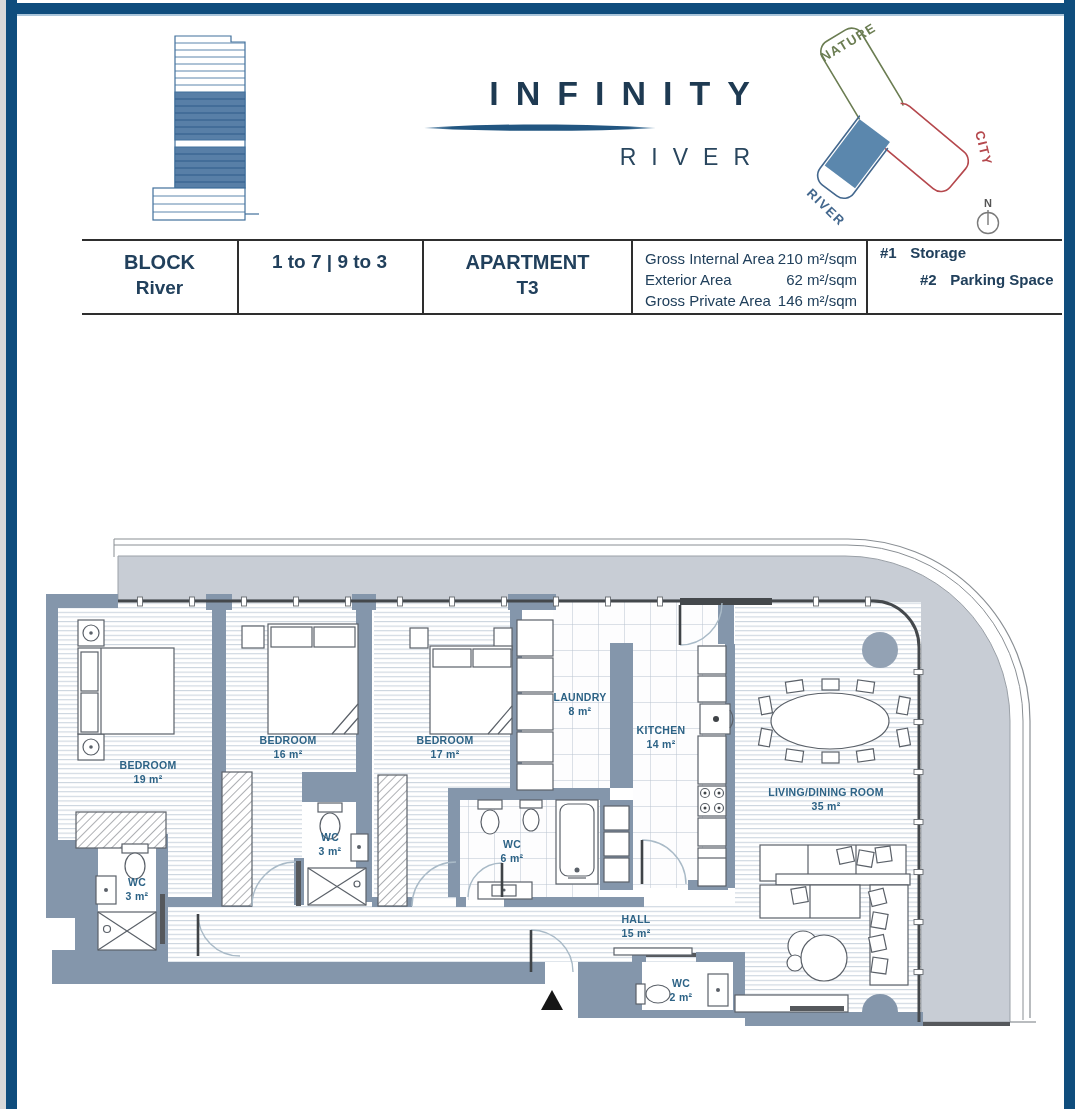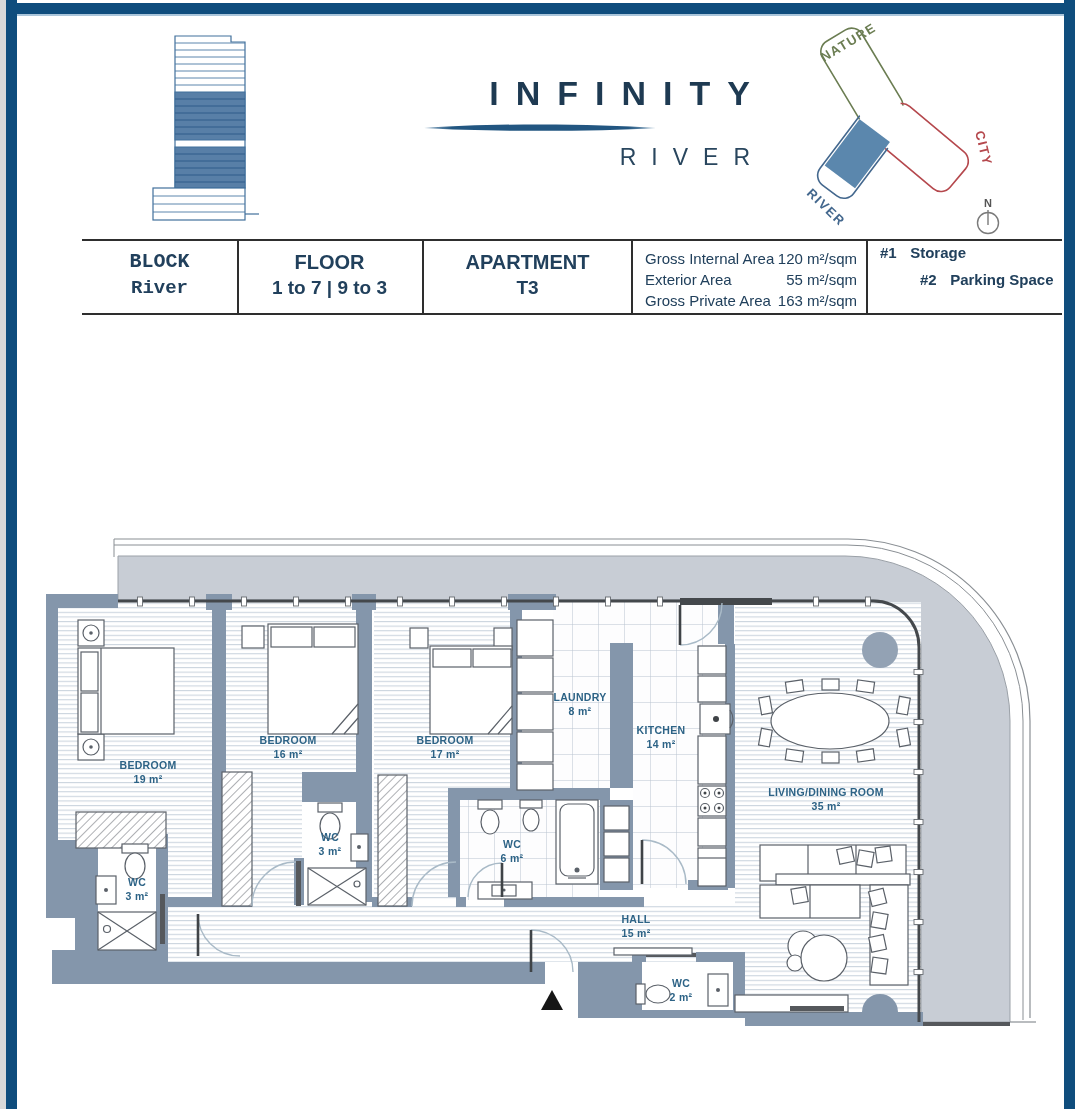--- a/index.html
+++ b/index.html
@@ -127,44 +127,43 @@
     </g>
   </svg>
 
   <div class="rule" style="left:82px;top:239px;width:980px;height:2px;"></div>
   <div class="rule" style="left:82px;top:313px;width:980px;height:2px;"></div>
   <div class="rule" style="left:237px;top:239px;width:2px;height:76px;"></div>
   <div class="rule" style="left:422px;top:239px;width:2px;height:76px;"></div>
   <div class="rule" style="left:631px;top:239px;width:2px;height:76px;"></div>
   <div class="rule" style="left:866px;top:239px;width:2px;height:76px;"></div>
 
-  <div class="cell" style="left:82px;top:249px;width:155px;font-family:Liberation Mono, monospace;">
+  <div class="cell" style="left:82px;top:249px;width:155px;">
     <div class="lab">BLOCK</div>
     <div class="val">River</div>
   </div>
   <div class="cell" style="left:237px;top:249px;width:185px;">
-    <div class="lab">FLOOR</div>
     <div class="val">1 to 7 | 9 to 3</div>
   </div>
   <div class="cell" style="left:422px;top:249px;width:211px;">
     <div class="lab">APARTMENT</div>
     <div class="val">T3</div>
   </div>
 
   <div class="arearow" style="top:250px;">
     <span class="al">Gross Internal Area</span>
-    <span class="av">120 m²/sqm</span>
+    <span class="av">210 m²/sqm</span>
   </div>
   <div class="arearow" style="top:271px;">
     <span class="al">Exterior Area</span>
-    <span class="av">55 m²/sqm</span>
+    <span class="av">62 m²/sqm</span>
   </div>
   <div class="arearow" style="top:292px;">
     <span class="al">Gross Private Area</span>
-    <span class="av">163 m²/sqm</span>
+    <span class="av">146 m²/sqm</span>
   </div>
 
   <div class="extrarow" style="top:244px;">
     <span class="xl">#1</span>
     <span>Storage</span>
   </div>
   <div class="extrarow" style="top:271px;margin-left:40px;">
     <span class="xl">#2</span>
     <span>Parking Space</span>
   </div>

